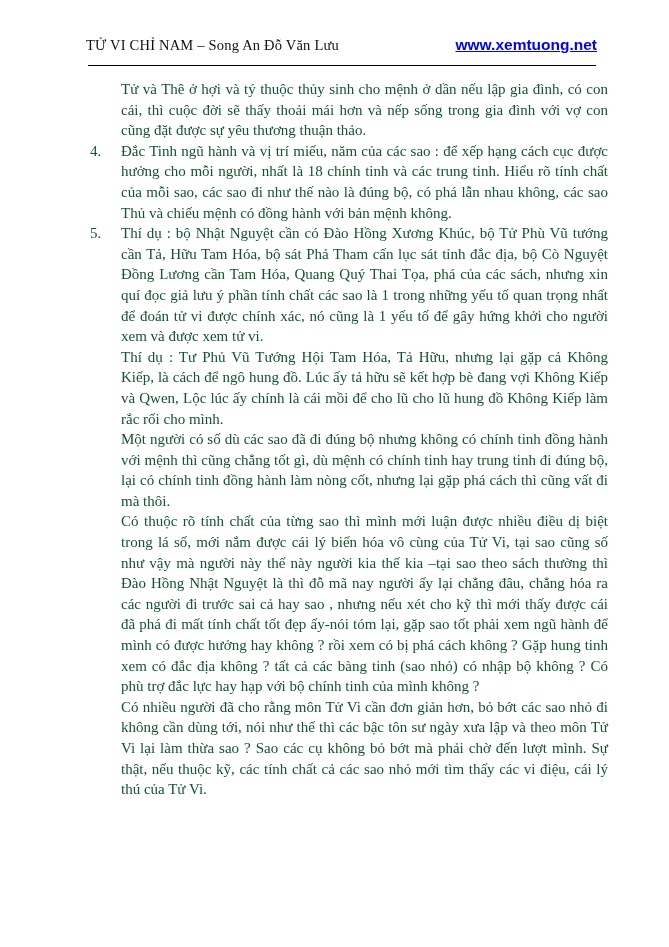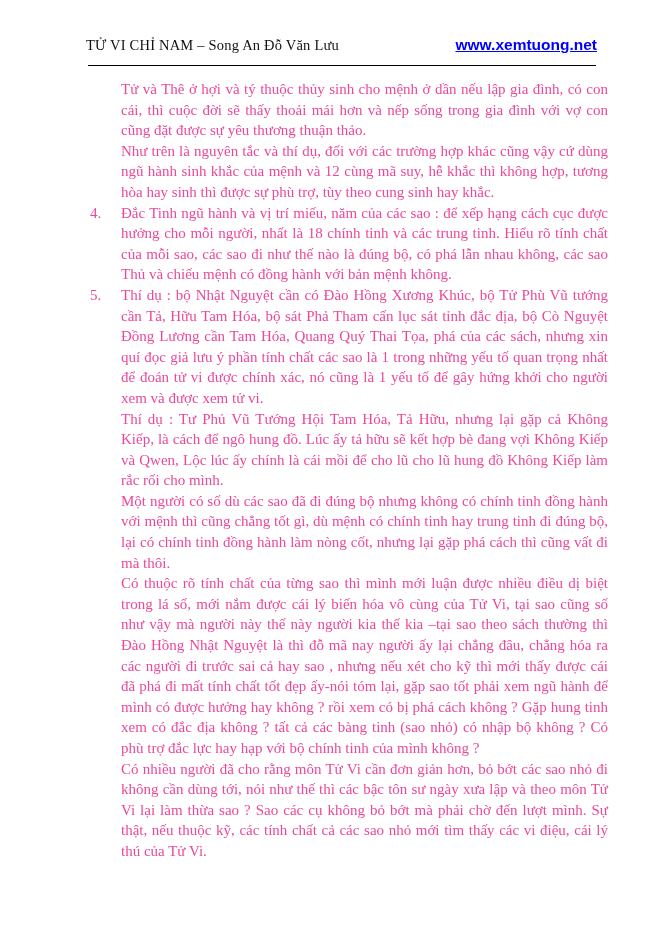--- a/index.html
+++ b/index.html
@@ -40,21 +40,21 @@
   .divider {
     border: 0;
     border-top: 1.8px solid #000000;
     margin: 11px 73px 0 88px;
   }
   .content {
     margin: 13px 61px 0 121px;
     font-family: "Liberation Serif", serif;
     font-size: 15px;
     line-height: 20.6px;
-    color: #ec4899;
+    color: #14532d;
     text-align: justify;
   }
   .block {
     position: relative;
   }
   .block .num {
     position: absolute;
     left: -31px;
     top: 0;
     text-align: left;
@@ -68,24 +68,20 @@
     <span class="header-title">TỬ VI CHỈ NAM – Song An Đỗ Văn Lưu</span>
     <a class="site-link" style="color: rgb(0, 0, 255);">www.xemtuong.net</a>
   </div>
   <hr class="divider">
   <div class="content">
     <div class="block">
       <span class="num"></span>
       <span class="text">Tử và Thê ở hợi và tý thuộc thủy sinh cho mệnh ở dần nếu lập gia đình, có con cái, thì cuộc đời sẽ thấy thoải mái hơn và nếp sống trong gia đình với vợ con cũng đặt được sự yêu thương thuận thảo.</span>
     </div>
 
-    <div class="block">
-      <span class="num"></span>
-      <span class="text">Như trên là nguyên tắc và thí dụ, đối với các trường hợp khác cũng vậy cứ dùng ngũ hành sinh khắc của mệnh và 12 cùng mã suy, hễ khắc thì không hợp, tương hòa hay sinh thì được sự phù trợ, tùy theo cung sinh hay khắc.</span>
-    </div>
 
     <div class="block">
       <span class="num">4.</span>
       <span class="text">Đắc Tinh ngũ hành và vị trí miếu, năm của các sao : để xếp hạng cách cục được hưởng cho mỗi người, nhất là 18 chính tinh và các trung tinh. Hiểu rõ tính chất của mỗi sao, các sao đi như thế nào là đúng bộ, có phá lẫn nhau không, các sao Thủ và chiếu mệnh có đồng hành với bản mệnh không.</span>
     </div>
 
     <div class="block">
       <span class="num">5.</span>
       <span class="text">Thí dụ : bộ Nhật Nguyệt cần có Đào Hồng Xương Khúc, bộ Tử Phù Vũ tướng cần Tả, Hữu Tam Hóa, bộ sát Phả Tham cấn lục sát tỉnh đắc địa, bộ Cò Nguyệt Đồng Lương cần Tam Hóa, Quang Quý Thai Tọa, phá của các sách, nhưng xin quí đọc giả lưu ý phần tính chất các sao là 1 trong những yếu tố quan trọng nhất để đoán tử vi được chính xác, nó cũng là 1 yếu tố để gây hứng khởi cho người xem và được xem tử vi.</span>
     </div>

